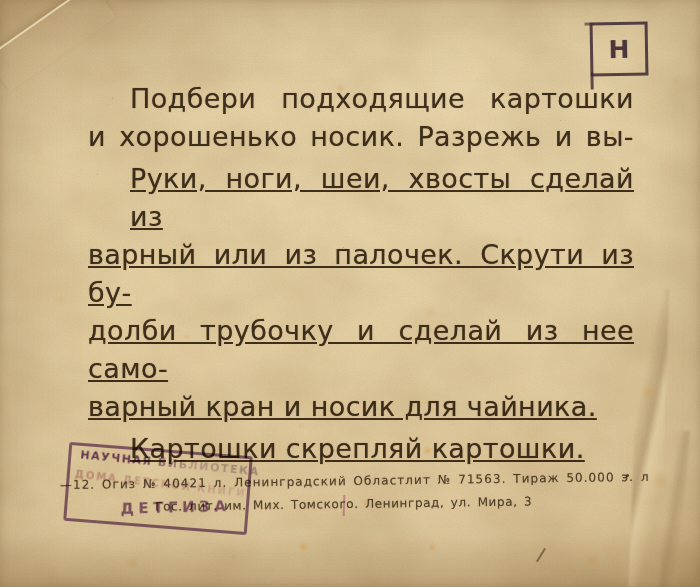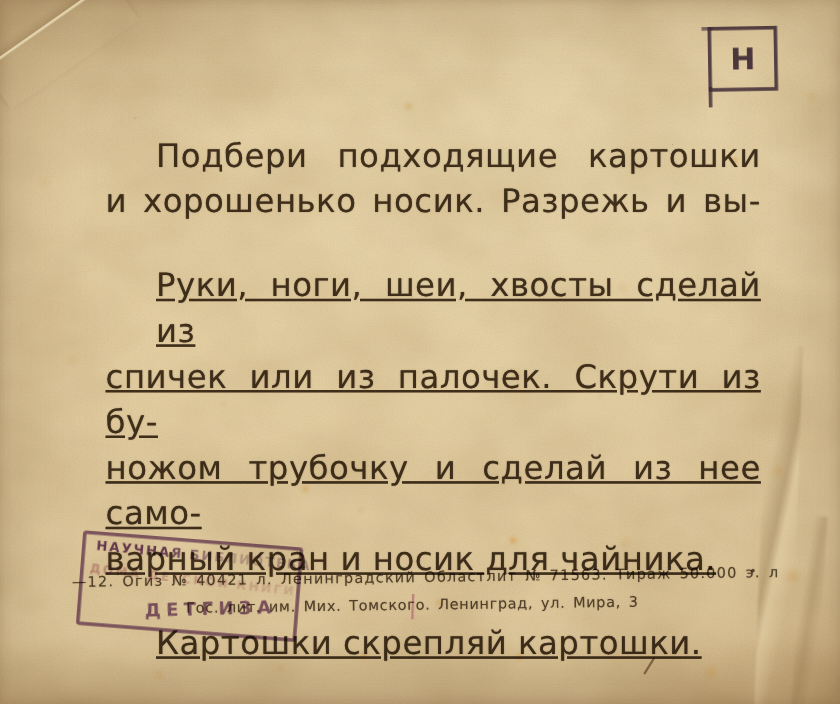--- a/index.html
+++ b/index.html
@@ -63,21 +63,21 @@
     background:rgba(72,52,86,.6);}
   .corner-letter{font-size:25px;font-weight:bold;color:rgba(72,52,86,.92);line-height:1;}
 
   
   .body-text{position:absolute;left:88px;top:80px;width:546px;
     font-size:27px;line-height:38px;letter-spacing:.4px;color:#473a2a;
     text-shadow:0 0 1px rgba(70,55,35,.60);mix-blend-mode:multiply;}
   .para + .para{margin-top:4px;text-decoration:underline;}
   .line{white-space:nowrap;}
   .line.just{white-space:normal;text-align:justify;text-align-last:justify;}
-  .line.indent{padding-left:42px;margin-top:32px;}
+  .line.indent{padding-left:42px;}
 
   
   .imprint{position:absolute;left:60px;top:474px;width:580px;transform:rotate(-0.8deg);
     color:rgba(80,66,50,.85);mix-blend-mode:multiply;text-shadow:0 0 1px rgba(80,66,50,.5);}
   .imprint-1{font-size:12px;letter-spacing:1.05px;word-spacing:2px;white-space:nowrap;}
   .imprint-2{margin-top:9px;margin-left:95px;font-size:12px;letter-spacing:.6px;word-spacing:2px;white-space:nowrap;}
 
   
   .lib-stamp{position:absolute;left:66px;top:449px;width:184px;height:79px;
     transform:rotate(4.5deg);mix-blend-mode:multiply;filter:blur(.3px);}
@@ -126,22 +126,22 @@
     <span class="corner-letter">Н</span>
   </div>
 
   <div class="body-text">
     <div class="para">
       <div class="line just indent">Подбери подходящие картошки</div>
       <div class="line just">и хорошенько носик. Разрежь и вы-</div>
     </div>
     <div class="para">
       <div class="line just indent">Руки, ноги, шеи, хвосты сделай из</div>
-      <div class="line just">спичек или из палочек. Скрути из бу-</div>
-      <div class="line just">ножом трубочку и сделай из нее само-</div>
+      <div class="line just">варный или из палочек. Скрути из бу-</div>
+      <div class="line just">долби трубочку и сделай из нее само-</div>
       <div class="line">варный кран и носик для чайника.</div>
     </div>
     <div class="para">
       <div class="line indent">Картошки скрепляй картошки.</div>
     </div>
   </div>
 
   <div class="imprint">
     <div class="imprint-1">—12. Огиз № 40421 л.  Ленинградский Областлит № 71563. Тираж 50.000 э. л</div>
     <div class="imprint-2">Гос. лит. им. Мих. Томского. Ленинград, ул. Мира, 3</div>

